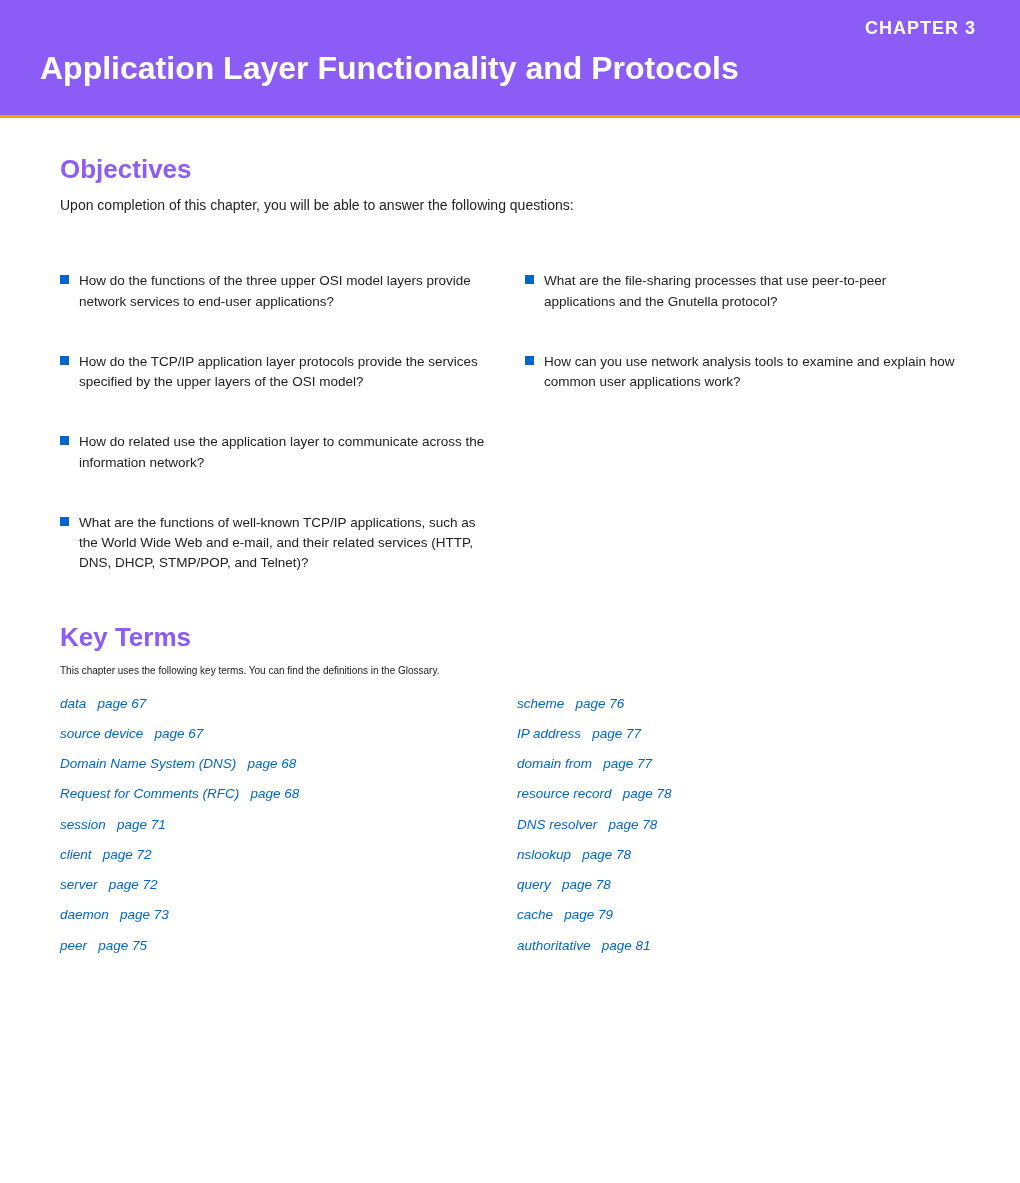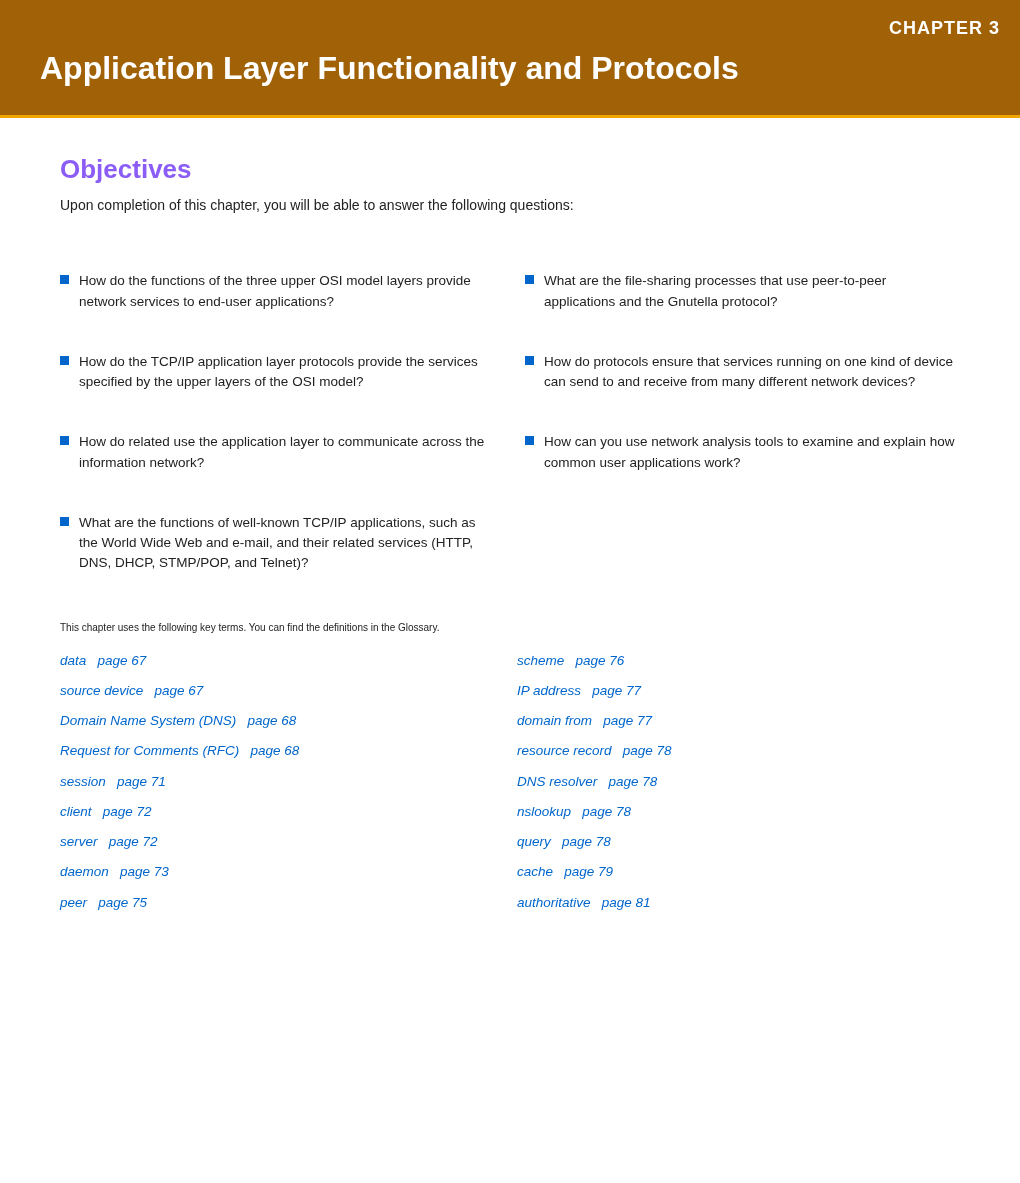--- a/index.html
+++ b/index.html
@@ -4,23 +4,23 @@
   <style>
     * { margin: 0; padding: 0; box-sizing: border-box; }
     body {
       font-family: Arial, sans-serif;
       background: #fff;
       width: 1020px;
       min-height: 1183px;
     }
 
     .header-banner {
-      background: #a16207;
+      background: #8b5cf6;
       width: 100%;
-      padding: 18px 20px 28px 40px;
+      padding: 18px 44px 28px 40px;
       position: relative;
     }
 
     .chapter-label {
       color: #fff;
       font-size: 18px;
       font-weight: bold;
       text-align: right;
       margin-bottom: 10px;
       letter-spacing: 1px;
@@ -144,31 +144,28 @@
         </div>
       </div>
 
       <div>
         <div class="objective-item">
           <div class="bullet-square"></div>
           <span>What are the file-sharing processes that use peer-to-peer applications and the Gnutella protocol?</span>
         </div>
         <div class="objective-item">
           <div class="bullet-square"></div>
-          <span>How do protocols ensure that services running on one kind of device can send to and receive from many different network devices?</span>
-        </div>
-        <div class="objective-item">
-          <div class="bullet-square"></div>
           <span>How can you use network analysis tools to examine and explain how common user applications work?</span>
         </div>
       </div>
     </div>
   </div>
 
   <div class="key-terms-section">
+    <div class="section-title">Key Terms</div>
     <div class="key-terms-intro">This chapter uses the following key terms. You can find the definitions in the Glossary.</div>
 
     <div class="terms-grid">
 
       <div>
         <div class="term-item">
           <span>data</span>&nbsp;&nbsp;&nbsp;<span>page 67</span>
         </div>
         <div class="term-item">
           <span>source device</span>&nbsp;&nbsp;&nbsp;<span>page 67</span>

